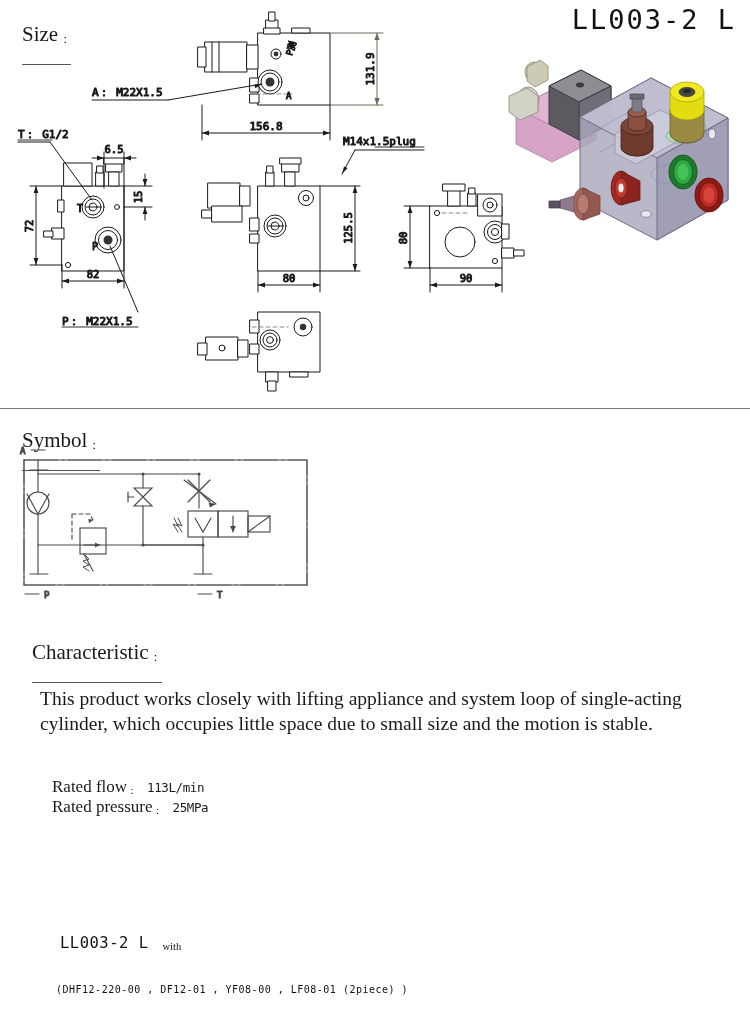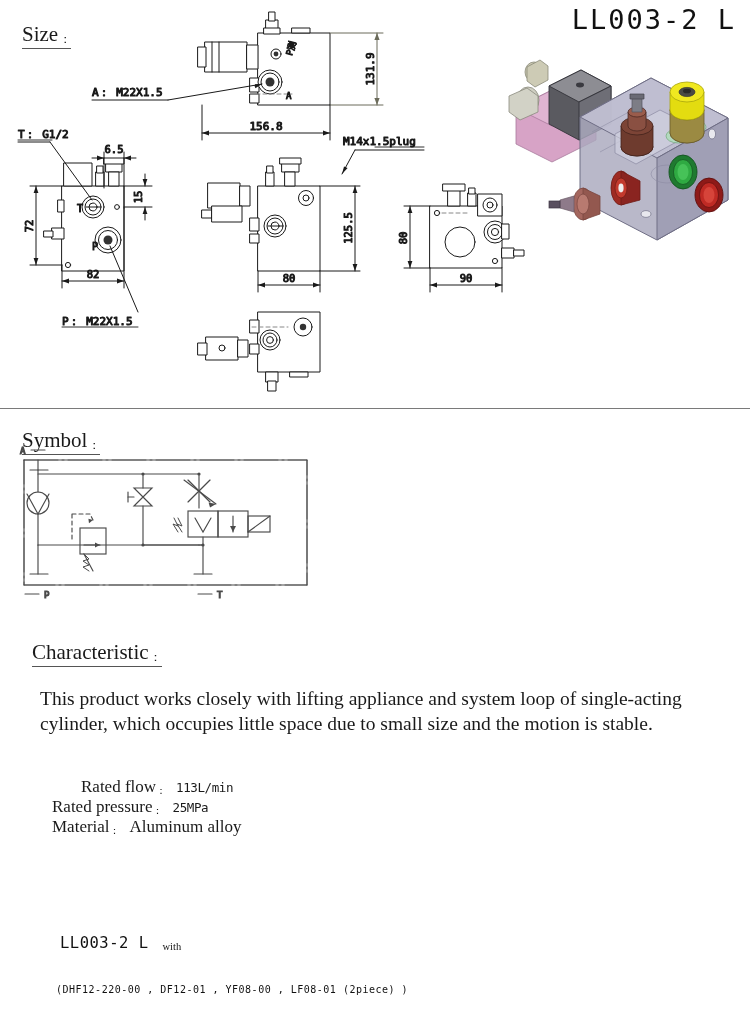--- a/index.html
+++ b/index.html
@@ -3,21 +3,21 @@
 <meta charset="utf-8">
 <style>
   html,body{margin:0;padding:0;background:#fff;}
   body{width:750px;height:1031px;position:relative;overflow:hidden;
        font-family:"Liberation Serif",serif;color:#111;}
   .page{position:absolute;inset:0;}
 
   
   .sec-head{position:absolute;font-family:"Liberation Serif",serif;
             font-size:21px;color:#1a1a1a;white-space:nowrap;}
-  .sec-head .ul{border-bottom:1.3px solid #555;padding-bottom:0;display:inline-block;}
+  .sec-head .ul{border-bottom:1.3px solid #555;padding-bottom:16px;display:inline-block;}
   .sec-head .colon{font-size:12px;vertical-align:-2px;margin-left:1px;}
 
   .divider{position:absolute;left:0;width:750px;height:0;border-top:1.4px solid #7a7a7a;}
 
   
   .prod-title{position:absolute;right:14px;top:4px;font-family:"DejaVu Sans Mono",monospace;
               font-size:27px;letter-spacing:2px;color:#111;white-space:nowrap;}
 
   
   .dwg{position:absolute;left:0;top:0;width:750px;height:408px;}
@@ -500,31 +500,28 @@
       <circle cx="203" cy="137" r="1.6" fill="#4a4a4a" stroke="none"></circle>
     </g>
   </svg>
 
   <div class="sec-head" style="left:32px;top:640px;">
     <span class="ul"><span>Characteristic</span><span class="colon">：</span></span>
   </div>
 
   <div class="char-body">This product works closely with lifting appliance and system loop of single-acting cylinder, which occupies little space due to small size and the motion is stable.</div>
 
-  <div class="spec" style="top:777px;margin-left:29px;">
+  <div class="spec" style="top:777px;">
     <span class="lbl">Rated flow</span><span class="cjk-colon">：</span><span class="val">113L/min</span>
   </div>
 
   <div class="spec" style="top:797px;">
     <span class="lbl">Rated pressure</span><span class="cjk-colon">：</span><span class="val">25MPa</span>
   </div>
 
-  <div class="spec" style="top:817px;">
-    <span class="lbl">Material</span><span class="cjk-colon">：</span><span class="val-serif">Aluminum alloy</span>
-  </div>
 
 
   <div class="order-line" id="order-model">
     <span>LL003-2 L</span><span class="with">with</span>
   </div>
 
   <div class="order-line" id="order-parts">(DHF12-220-00 , DF12-01 , YF08-00 , LF08-01  (2piece) )</div>
 
 </div>
 

